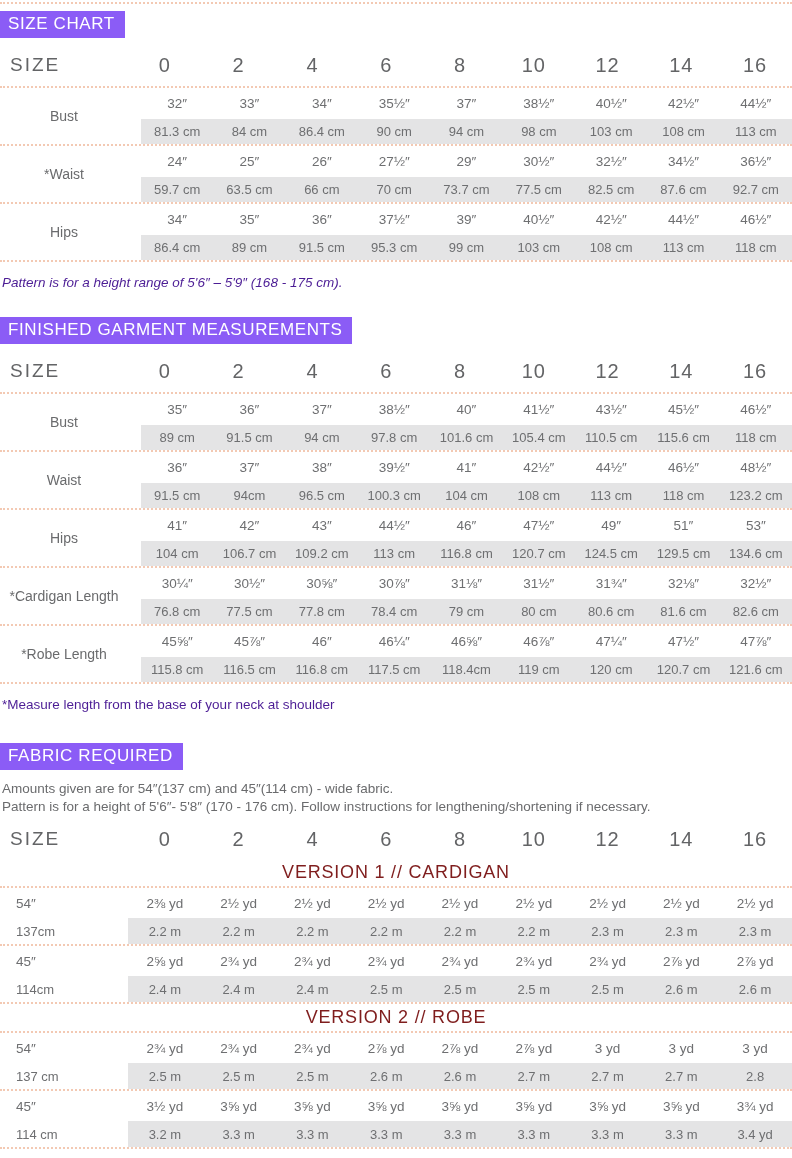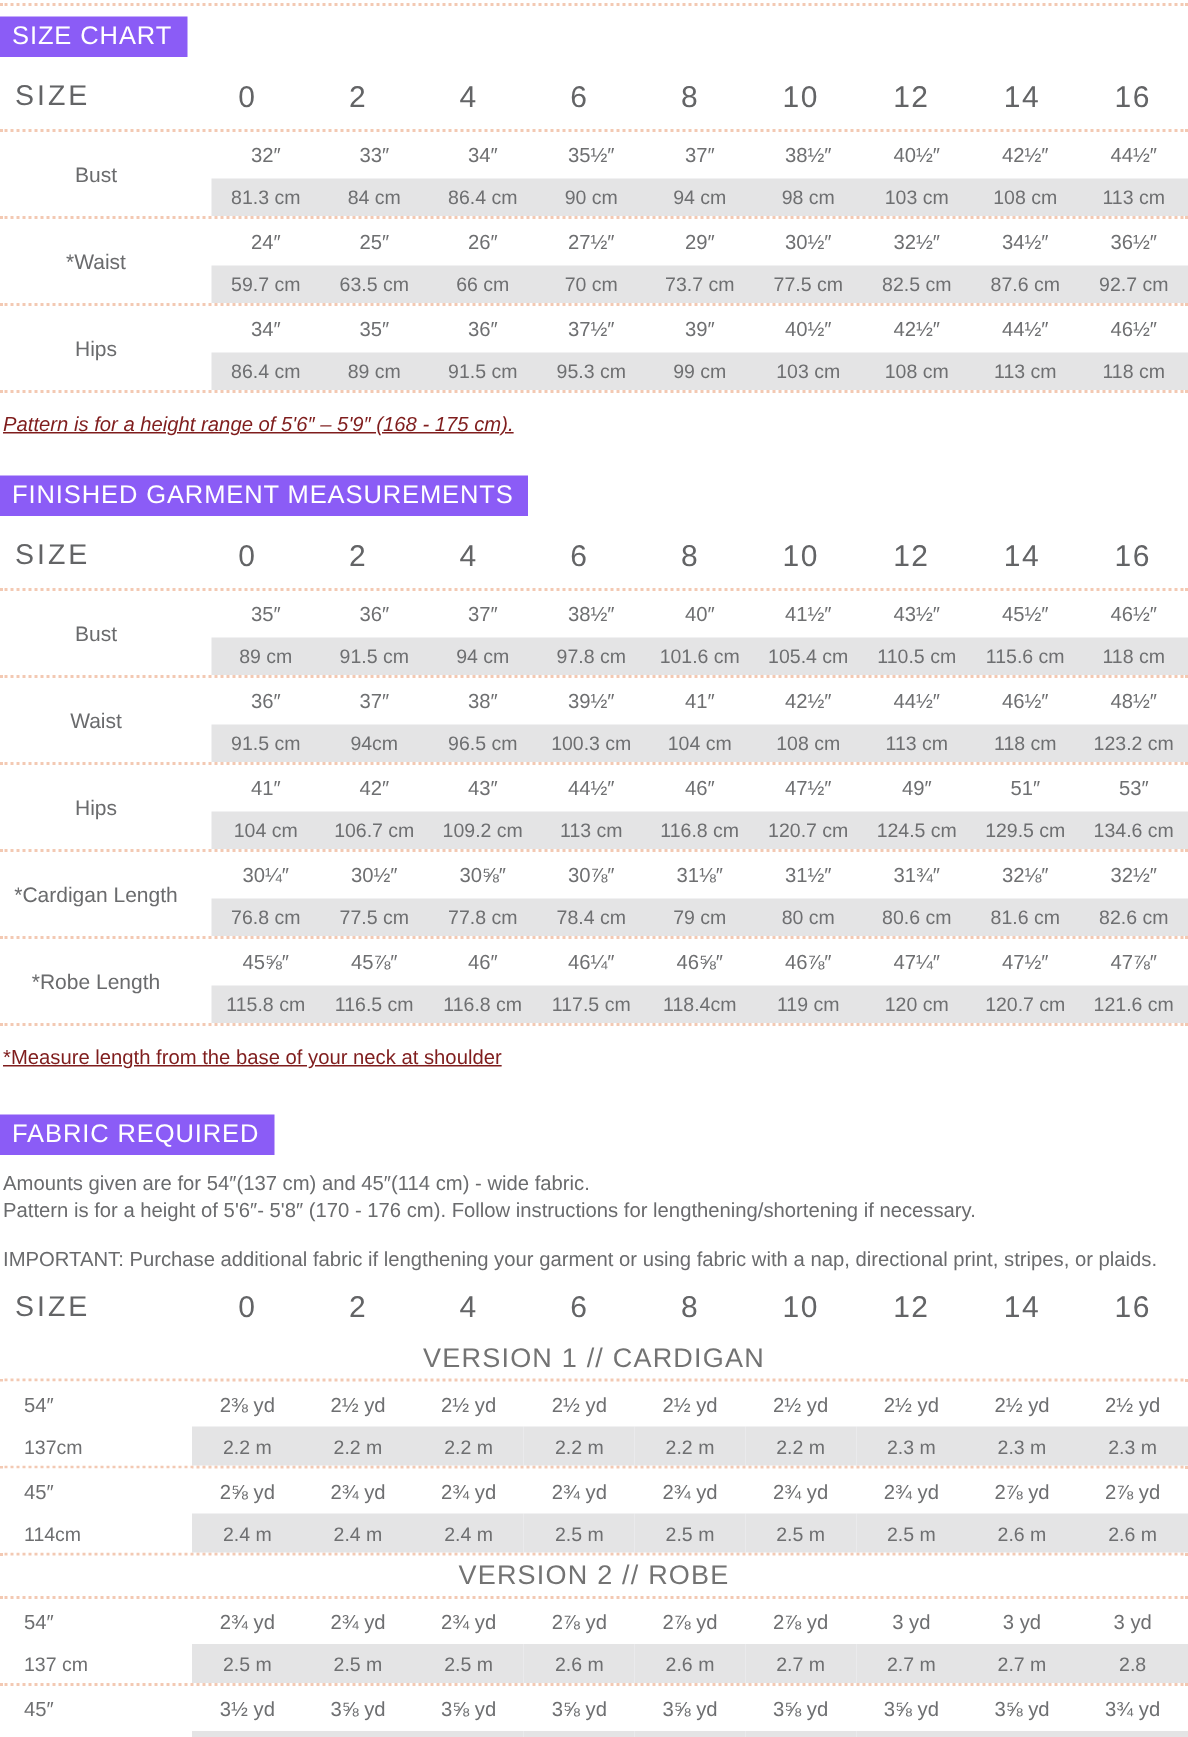--- a/index.html
+++ b/index.html
@@ -48,35 +48,35 @@
   }
   .mlabel {
     display: flex; align-items: center; justify-content: center;
     font-size: 14px; color: #6a6b6d; text-align: center; padding: 0 2px;
   }
   .vrow { display: grid; grid-template-columns: repeat(9, 1fr); }
   .vcell { display: flex; align-items: center; justify-content: center; }
   .inrow { height: 31px; font-size: 13.5px; }
   .cmrow { height: 25px; background: #e4e4e5; font-size: 13px; }
 
-  .note { font-size: 13.5px; color: #7f1d1d; margin: 13px 0 0 2px; text-decoration: underline; }
+  .note { font-size: 13.5px; color: #4c1d95; margin: 13px 0 0 2px; }
   .italic { font-style: italic; }
 
   .sec2 { margin-top: 20px; }
   .sec3 { margin-top: 24px; }
 
   .para { font-size: 13.5px; line-height: 18px; margin: 10px 0 0 2px; color: #6a6b6d; }
   .para2 { margin-top: 15px; }
 
   
   .ftable { margin-top: 3px; }
   .ftable .size-row { height: 40px; }
   .vtitle {
     text-align: center; font-size: 18px; letter-spacing: 0.8px;
-    color: #737373; height: 29px; line-height: 26px;
+    color: #7f1d1d; height: 29px; line-height: 26px;
     border-bottom: 2px dotted #f3c9b3;
   }
   .fpair { border-bottom: 2px dotted #f3c9b3; }
   .frow {
     display: grid;
     grid-template-columns: 128px repeat(9, 1fr);
   }
   .fcell { display: flex; align-items: center; justify-content: center; height: 100%; }
   .flabel { justify-content: flex-start; padding-left: 16px; background: #ffffff !important; }
   .frow.yd { height: 30px; font-size: 13.5px; }
@@ -343,21 +343,20 @@
       </div>
     <p class="note">*Measure length from the base of your neck at shoulder</p>
   </section>
 
   <section class="sec3">
     <span class="sec-title">FABRIC REQUIRED</span>
     <p class="para">
       <span>Amounts given are for 54″(137 cm) and 45″(114 cm) - wide fabric.</span><br>
       <span>Pattern is for a height of 5'6″- 5'8″ (170 - 176 cm). Follow instructions for lengthening/shortening if necessary.</span>
     </p>
-    <p class="para para2">IMPORTANT: Purchase additional fabric if lengthening your garment or using fabric with a nap, directional print, stripes, or plaids.</p>
     <div class="ftable">
         <div class="size-row">
           <div class="scell slabel">SIZE</div>
           <div class="scell">0</div>
           <div class="scell">2</div>
           <div class="scell">4</div>
           <div class="scell">6</div>
           <div class="scell">8</div>
           <div class="scell">10</div>
           <div class="scell">12</div>

